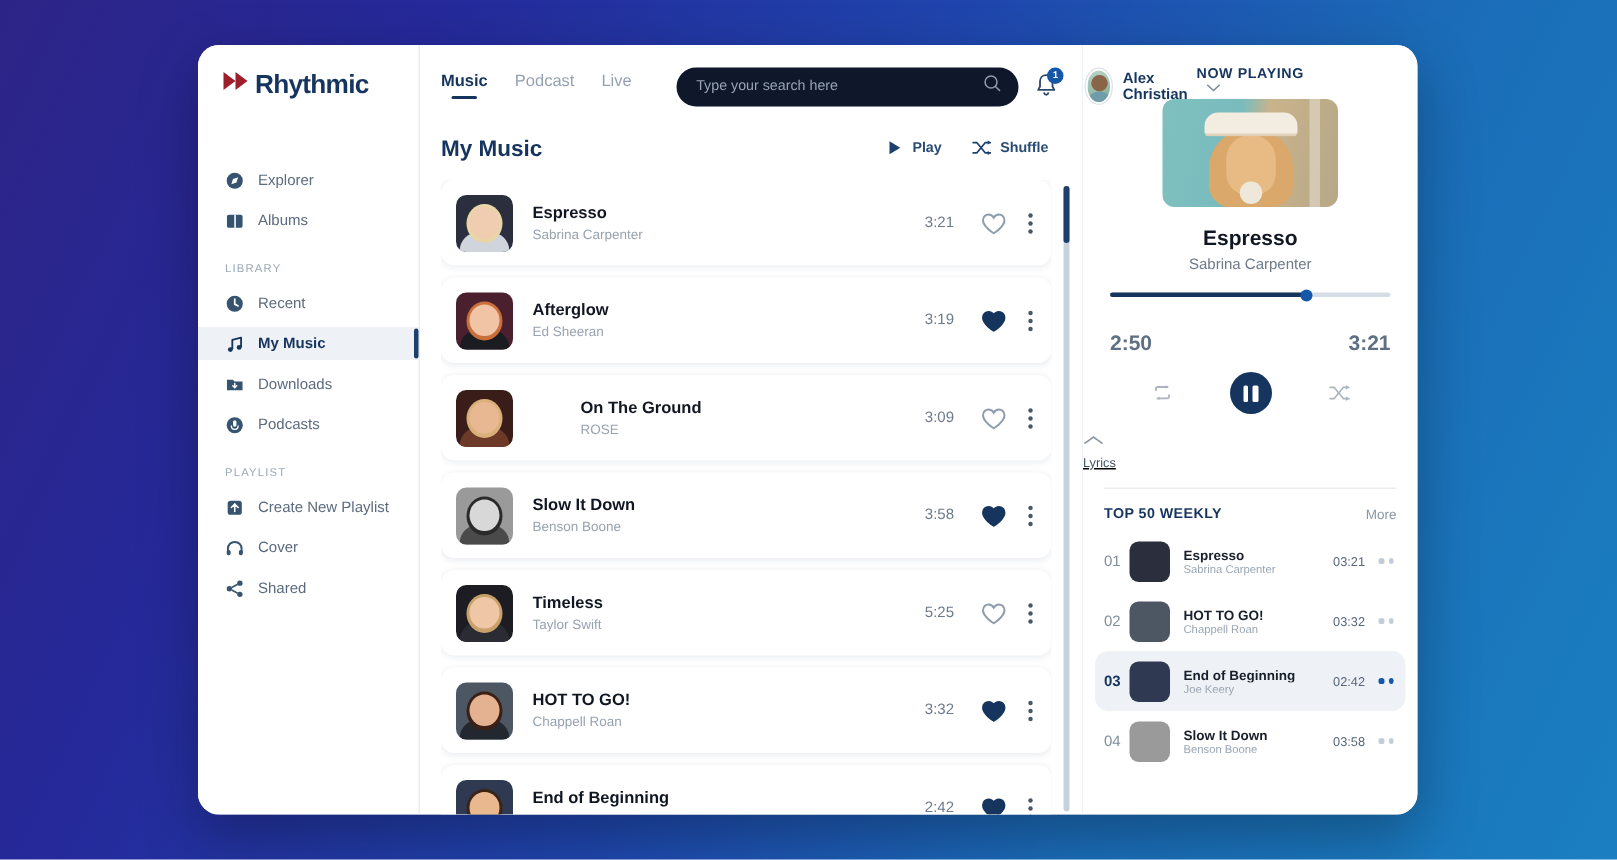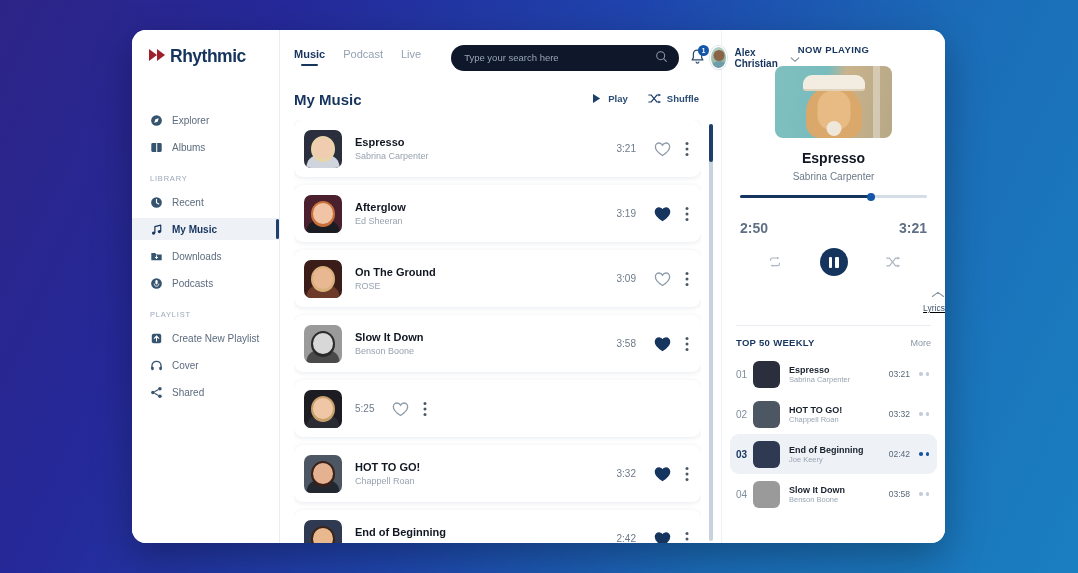--- a/index.html
+++ b/index.html
@@ -96,21 +96,21 @@
     display: flex; align-items: center;
     padding: 0 11px 0 13px;
   }
   .search input {
     flex: 1 1 auto; border: none; outline: none; background: transparent;
     font-size: 9.5px; color: #6a7a8c;
     font-family: "Liberation Sans", sans-serif;
   }
   .search input::placeholder { color: #97a5b5; }
   .topbar-right {
-    margin-left: auto; display: flex; align-items: center; gap: 4px;
+    margin-left: auto; display: flex; align-items: center; gap: 18px;
   }
   .bell-wrap { position: relative; width: 17px; height: 19px; cursor: pointer; }
   .bell-badge {
     position: absolute; right: -3px; top: -3px;
     width: 11px; height: 11px; border-radius: 50%;
     background: #1456a8; color: #fff;
     font-size: 6.5px; font-weight: bold;
     display: flex; align-items: center; justify-content: center;
   }
   .user { display: flex; align-items: center; gap: 7px; cursor: pointer; }
@@ -262,21 +262,21 @@
     display: flex; align-items: center; justify-content: center;
     gap: 38px; margin-bottom: 8px;
   }
   .np-side-btn { cursor: pointer; opacity: 0.55; display: flex; }
   .np-play {
     width: 28px; height: 28px; border-radius: 50%;
     background: #16355e; display: flex; align-items: center;
     justify-content: center; gap: 3px; cursor: pointer;
   }
   .np-play span { width: 3.5px; height: 11px; background: #fff; border-radius: 1px; }
-  .np-lyrics { text-align: right; cursor: pointer; text-decoration: underline; }
+  .np-lyrics { text-align: left; cursor: pointer; text-decoration: underline; }
   .np-lyrics-text { font-size: 8.5px; color: #3f5268; margin-top: 1px; }
 
   .divider { height: 1px; background: #e9edf2; margin: 12px 14px 0 14px; }
 
   .top50-head {
     display: flex; align-items: center;
     padding: 11px 14px 6px 14px;
   }
   .top50-title { font-size: 9.5px; font-weight: bold; color: #16355e; letter-spacing: 0.3px; }
   .top50-more { margin-left: auto; font-size: 9px; color: #8a97a6; cursor: pointer; }
@@ -541,21 +541,21 @@
                 <circle cx="2" cy="13.4" r="1.5" fill="#4a5866"></circle>
               </svg>
             </span>
           </div>
           <div class="track">
             <span class="thumb" style="background: rgb(58, 29, 24); display: block;">
               <span class="body" style="width:33px;height:15px;background:#6d3a2a"></span>
               <span class="face" style="width:24px;height:26px;top:6px;background:#d9b07a"></span>
               <span class="face" style="width:20px;height:21px;top:8px;background:#e7b892"></span>
             </span>
-            <span class="t-meta" style="display: block;">
+            <span class="t-meta" style="display: block; margin-left: 32px;">
               <span class="t-title" style="display: block;">On The Ground</span>
               <span class="t-artist" style="display: block;">ROSE</span>
             </span>
             <span class="t-dur">3:09</span>
             <span class="t-heart">
               <svg width="17" height="16" viewBox="0 0 18 17">
                 <path d="M9 15.4 C9 15.4 1.4 10.8 1.4 6.2 C1.4 3.7 3.3 2.1 5.3 2.1 C6.9 2.1 8.3 3.1 9 4.4 C9.7 3.1 11.1 2.1 12.7 2.1 C14.7 2.1 16.6 3.7 16.6 6.2 C16.6 10.8 9 15.4 9 15.4 Z" fill="none" stroke="#8e9cab" stroke-width="1.4"></path>
               </svg>
             </span>
             <span class="t-more">
@@ -588,20 +588,24 @@
                 <circle cx="2" cy="8" r="1.5" fill="#4a5866"></circle>
                 <circle cx="2" cy="13.4" r="1.5" fill="#4a5866"></circle>
               </svg>
             </span>
           </div>
           <div class="track">
             <span class="thumb" style="background: rgb(28, 28, 34); display: block;">
               <span class="body" style="width:33px;height:15px;background:#2b2b33"></span>
               <span class="face" style="width:24px;height:26px;top:6px;background:#c8a06a"></span>
               <span class="face" style="width:20px;height:21px;top:8px;background:#efc7a6"></span>
+            </span>
+            <span class="t-meta" style="display: block;">
+              <span class="t-title" style="display: block;">Timeless</span>
+              <span class="t-artist" style="display: block;">Taylor Swift</span>
             </span>
             <span class="t-dur">5:25</span>
             <span class="t-heart">
               <svg width="17" height="16" viewBox="0 0 18 17">
                 <path d="M9 15.4 C9 15.4 1.4 10.8 1.4 6.2 C1.4 3.7 3.3 2.1 5.3 2.1 C6.9 2.1 8.3 3.1 9 4.4 C9.7 3.1 11.1 2.1 12.7 2.1 C14.7 2.1 16.6 3.7 16.6 6.2 C16.6 10.8 9 15.4 9 15.4 Z" fill="none" stroke="#8e9cab" stroke-width="1.4"></path>
               </svg>
             </span>
             <span class="t-more">
               <svg width="4" height="16" viewBox="0 0 4 16">
                 <circle cx="2" cy="2.6" r="1.5" fill="#4a5866"></circle>

